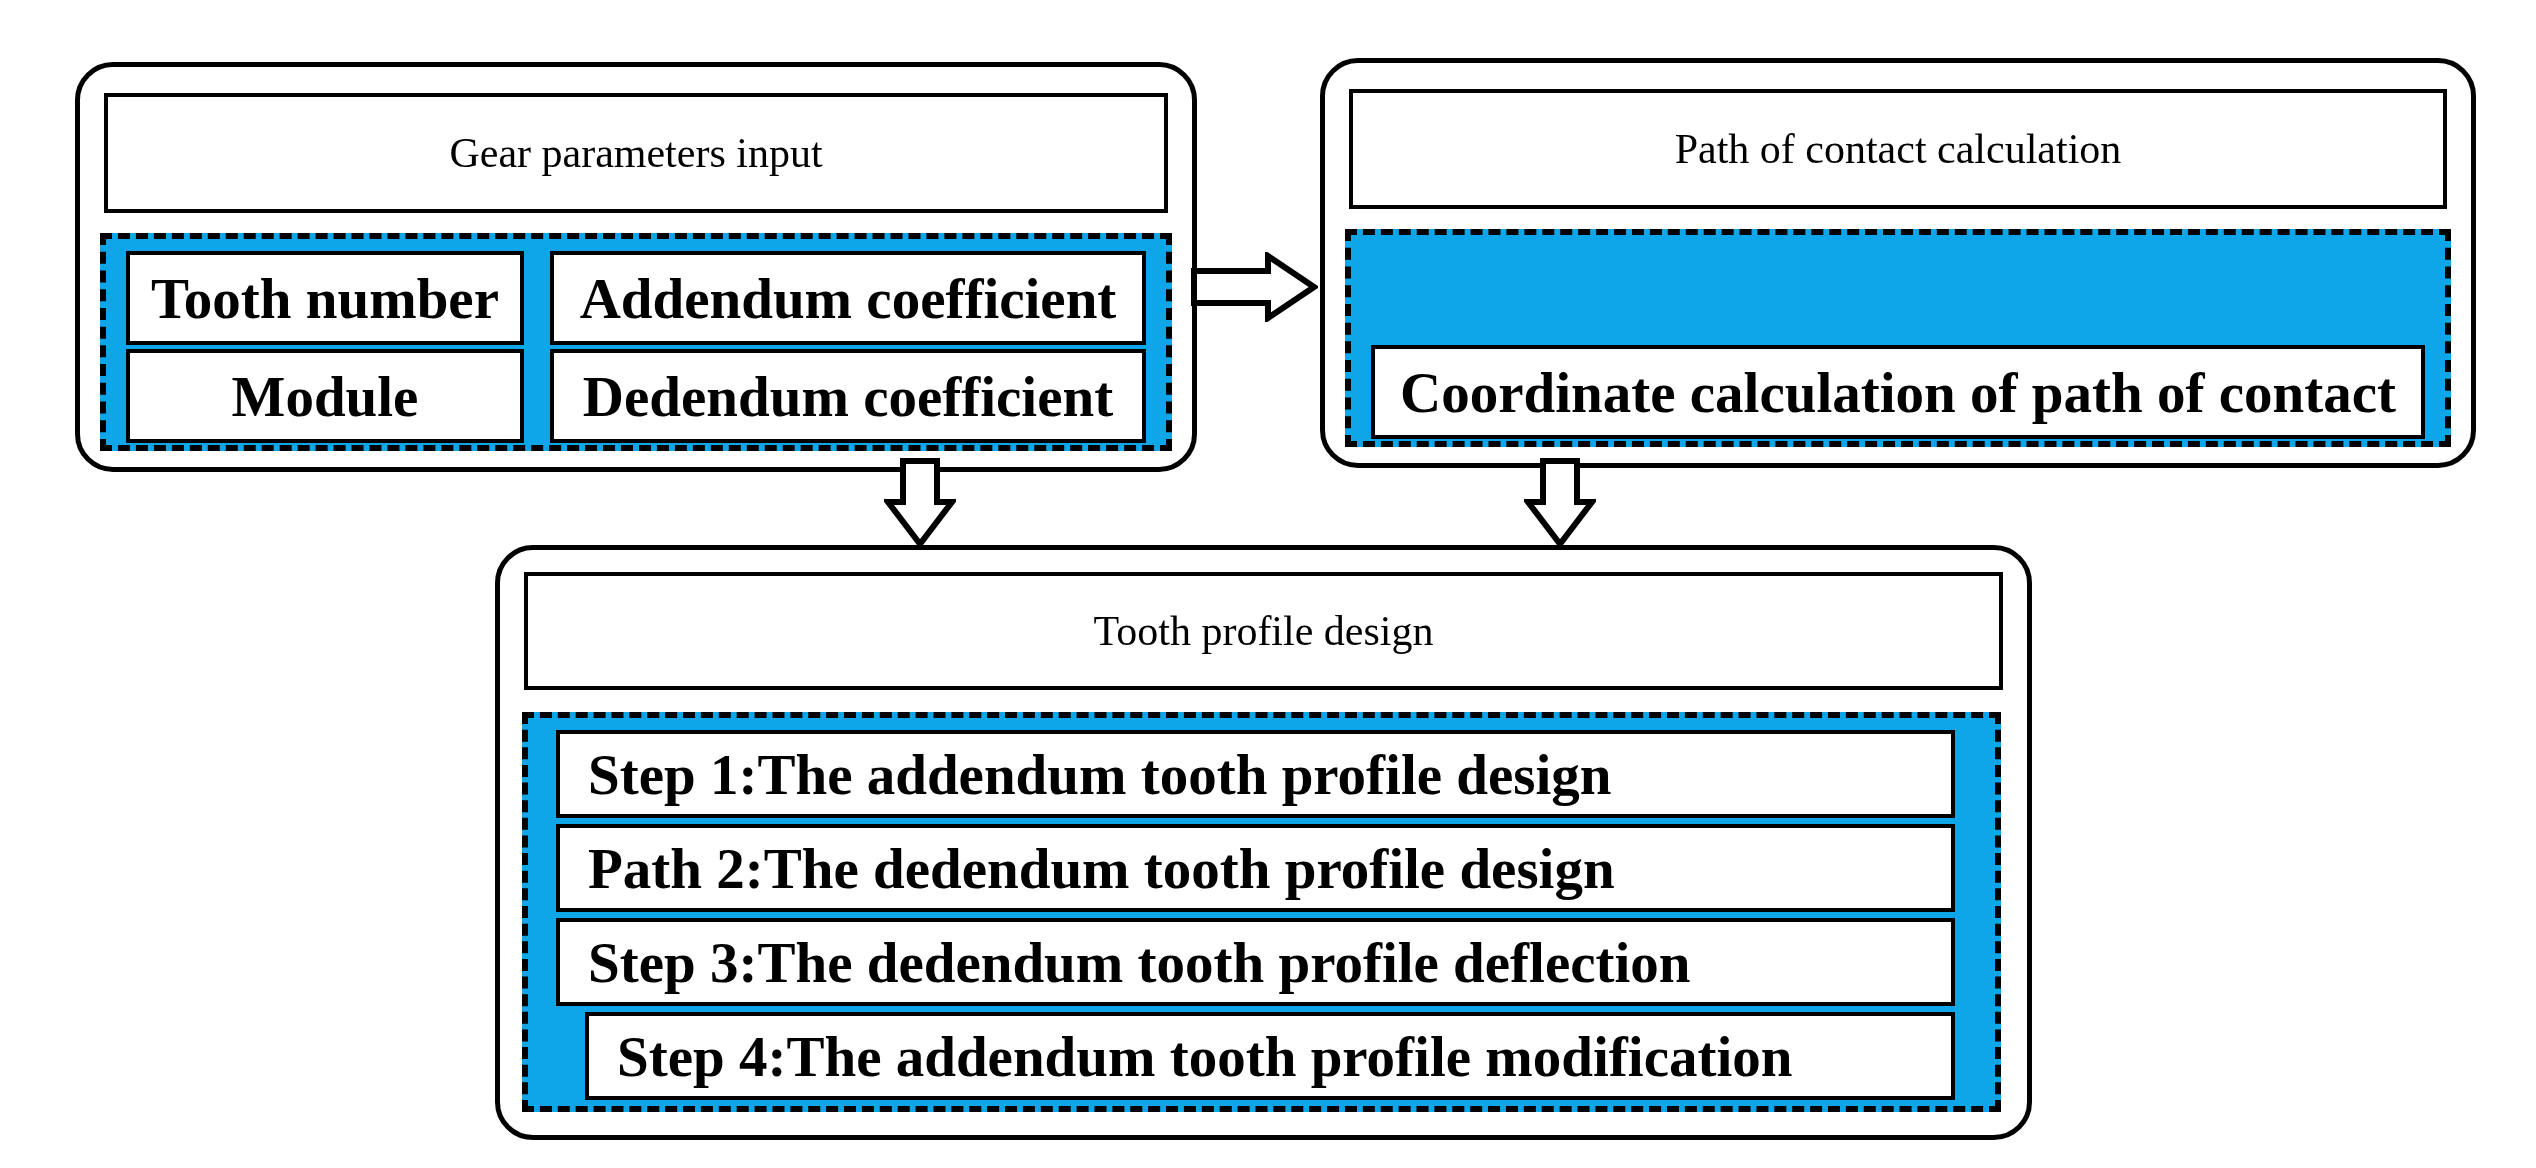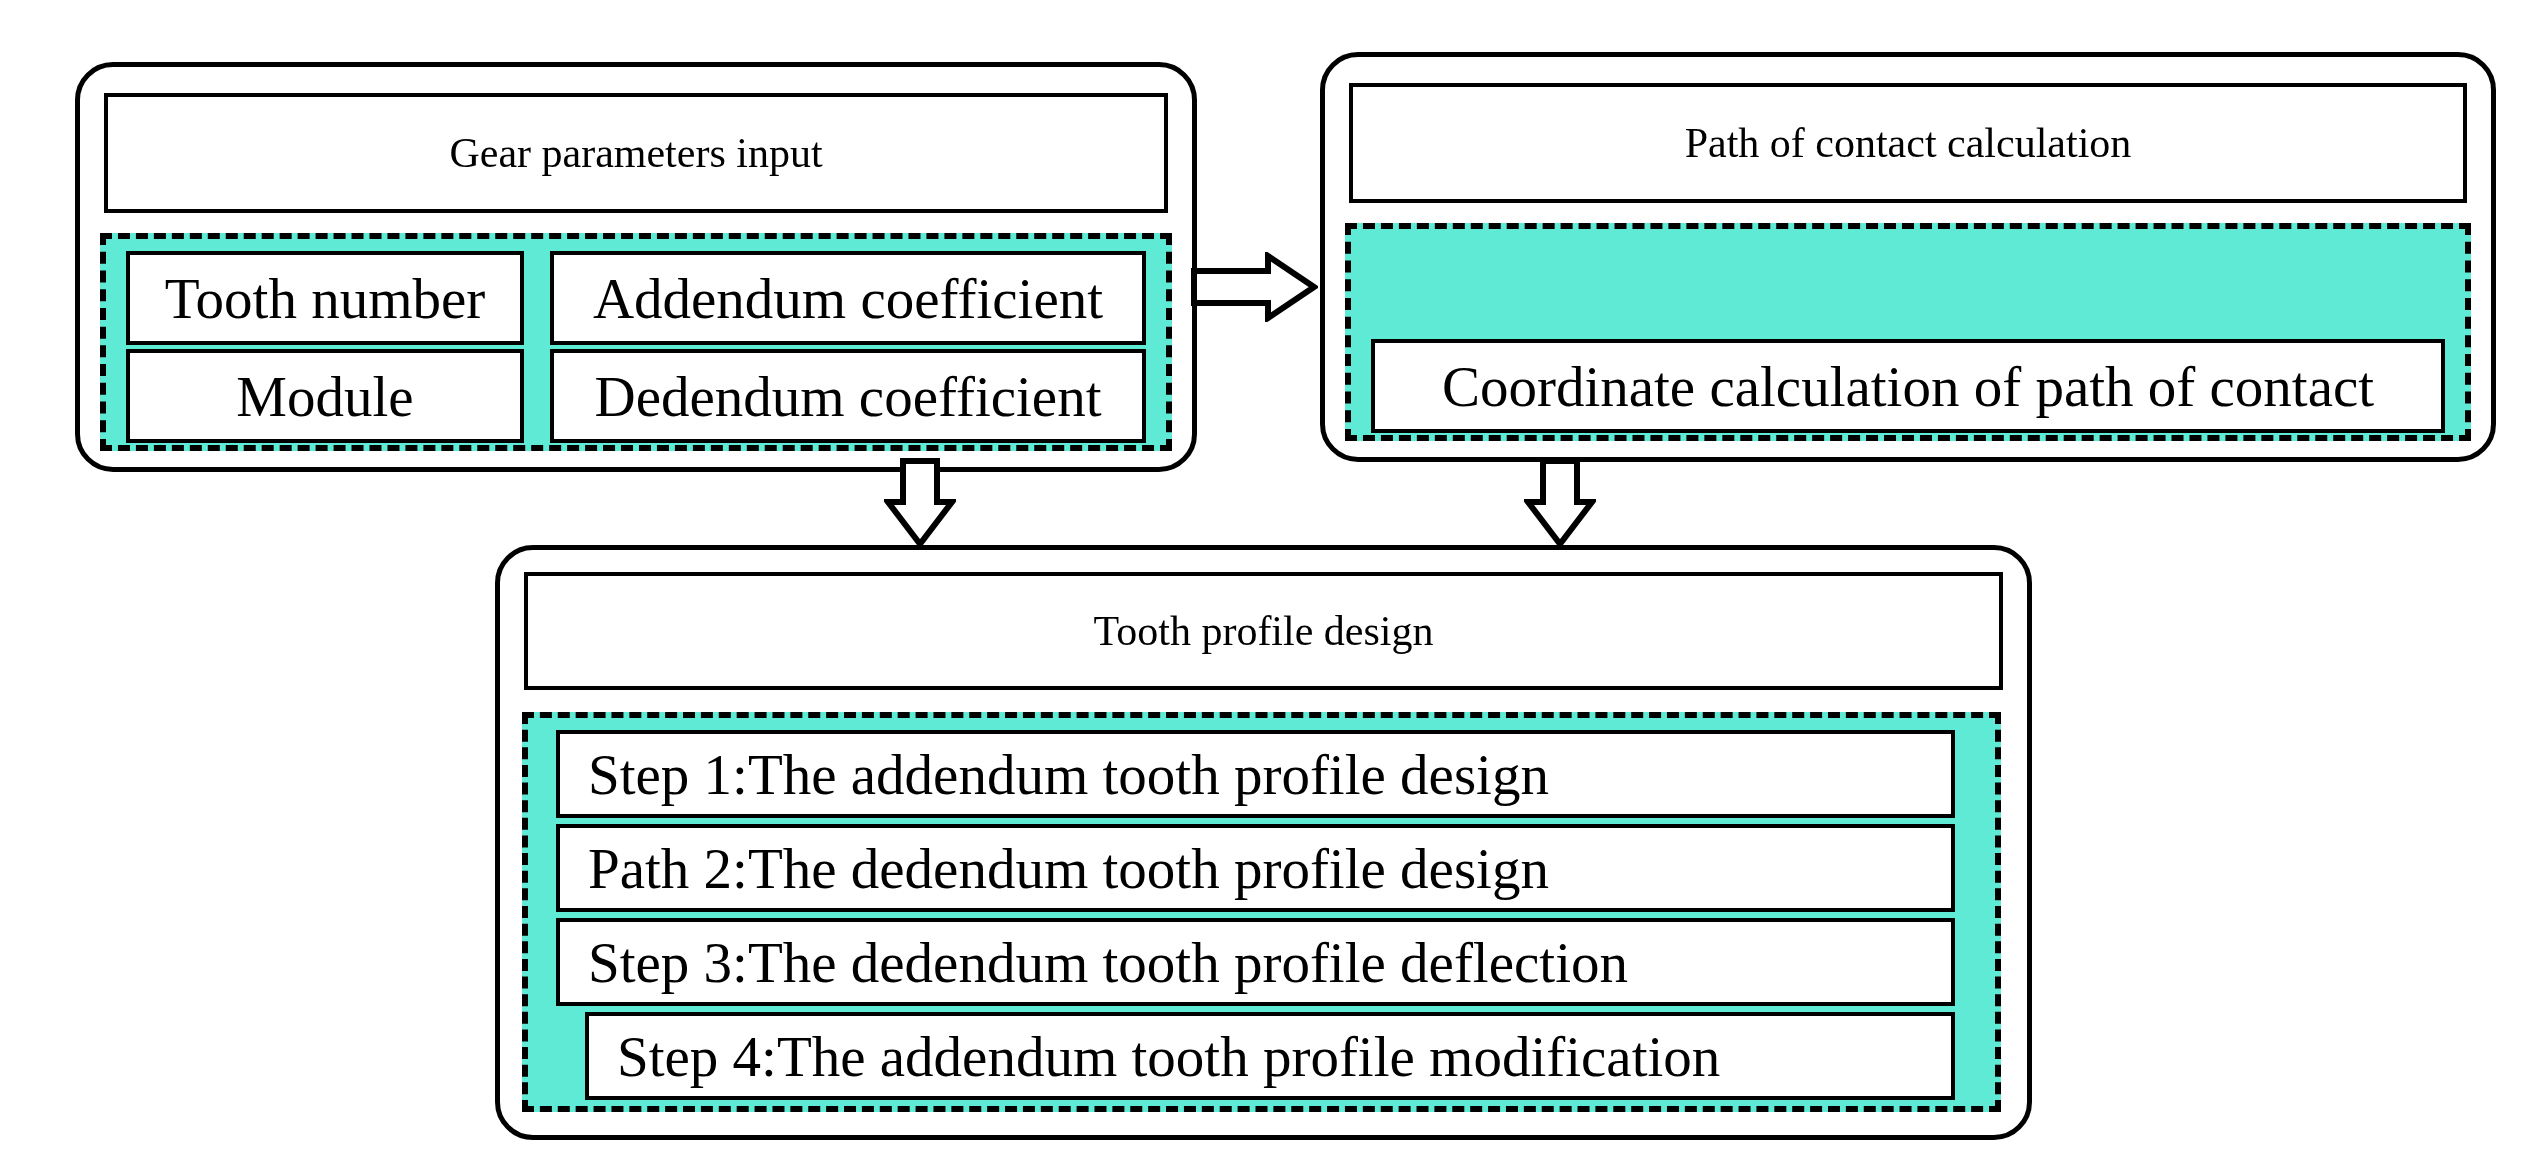--- a/index.html
+++ b/index.html
@@ -28,21 +28,22 @@
     display: flex;
     align-items: center;
     justify-content: center;
     font-size: 42px;
     white-space: nowrap;
     line-height: 1;
   }
   .dashed {
     position: absolute;
     border: 6px dashed #000000;
-    background: #5eead4;
+    background: #0ea5e9;
+    font-weight: bold;
   }
   .cell {
     position: absolute;
     border: 4px solid #000000;
     background: #ffffff;
     display: flex;
     align-items: center;
     justify-content: center;
     font-size: 57px;
     white-space: nowrap;
@@ -67,21 +68,21 @@
   <div class="box" style="left:75px; top:62px; width:1112px; height:400px;">
     <div class="title" style="left:24px; right:24px; top:26px; height:112px;">Gear parameters input</div>
     <div class="dashed" style="left:20px; right:20px; top:166px; height:206px;">
       <div class="cell" style="left:20px; top:12px; width:390px; height:86px;">Tooth number</div>
       <div class="cell" style="left:444px; right:20px; top:12px; height:86px;">Addendum coefficient</div>
       <div class="cell" style="left:20px; top:110px; width:390px; height:86px;">Module</div>
       <div class="cell" style="left:444px; right:20px; top:110px; height:86px;">Dedendum coefficient</div>
     </div>
   </div>
 
-  <div class="box" style="left:1320px; top:52px; width:1146px; height:400px;padding-left:20px;">
+  <div class="box" style="left:1320px; top:58px; width:1146px; height:400px;">
     <div class="title" style="left:24px; right:24px; top:26px; height:112px;">Path of contact calculation</div>
     <div class="dashed" style="left:20px; right:20px; top:166px; height:206px;">
       <div class="cell" style="left:20px; right:20px; top:110px; height:86px;">Coordinate calculation of path of contact</div>
     </div>
   </div>
 
   <div class="box" style="left:495px; top:545px; width:1527px; height:585px;">
     <div class="title" style="left:24px; right:24px; top:22px; height:110px;">Tooth profile design</div>
     <div class="dashed" style="left:22px; right:26px; top:162px; height:388px;">
       <div class="cell left-align" style="left:28px; right:40px; top:12px; height:80px;">Step 1:The addendum tooth profile design</div>

